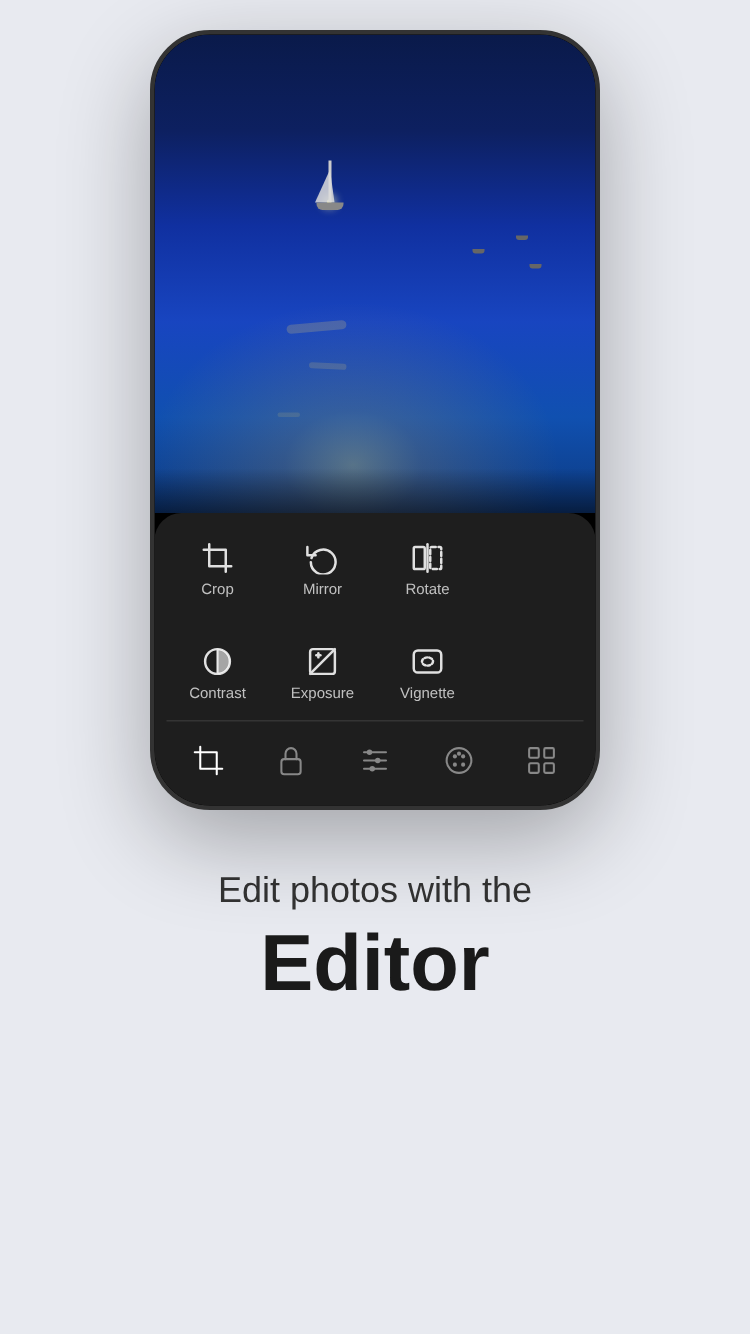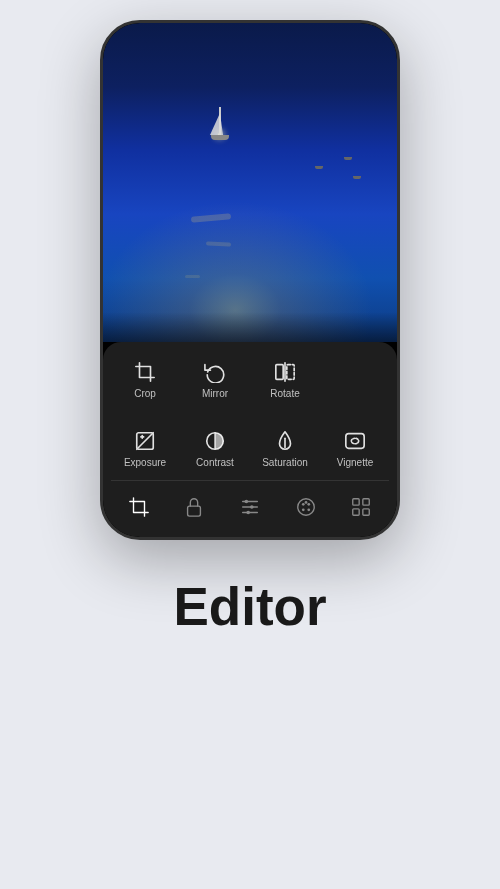--- a/index.html
+++ b/index.html
@@ -315,49 +315,40 @@
             <span class="tool-label">Rotate</span>
           </div>
 
         </div>
 
         <div class="tool-grid">
 
           <div class="tool-item">
             <div class="tool-icon">
               <svg viewBox="0 0 24 24">
+                <circle cx="12" cy="12" r="9"></circle>
+                <path d="M12 3v18" stroke-width="1.5"></path>
+                <path d="M12 3a9 9 0 0 1 0 18" fill="rgba(255,255,255,0.6)" stroke="none"></path>
+              </svg>
+            </div>
+            <span class="tool-label">Contrast</span>
+          </div>
+
+          <div class="tool-item">
+            <div class="tool-icon">
+              <svg viewBox="0 0 24 24">
                 <rect x="3" y="3" width="18" height="18" rx="2"></rect>
                 <line x1="3" y1="21" x2="21" y2="3"></line>
                 <line x1="9" y1="9" x2="9" y2="6"></line>
                 <line x1="7.5" y1="7.5" x2="10.5" y2="7.5"></line>
               </svg>
             </div>
             <span class="tool-label">Exposure</span>
           </div>
 
-          <div class="tool-item">
-            <div class="tool-icon">
-              <svg viewBox="0 0 24 24">
-                <circle cx="12" cy="12" r="9"></circle>
-                <path d="M12 3v18" stroke-width="1.5"></path>
-                <path d="M12 3a9 9 0 0 1 0 18" fill="rgba(255,255,255,0.6)" stroke="none"></path>
-              </svg>
-            </div>
-            <span class="tool-label">Contrast</span>
-          </div>
-
-          <div class="tool-item">
-            <div class="tool-icon">
-              <svg viewBox="0 0 24 24">
-                <path d="M12 2 C12 2, 6 10, 6 15 a6 6 0 0 0 12 0 C18 10 12 2 12 2z"></path>
-                <line x1="12" y1="9" x2="12" y2="19"></line>
-              </svg>
-            </div>
-            <span class="tool-label">Saturation</span>
-          </div>
 
           <div class="tool-item">
             <div class="tool-icon">
               <svg viewBox="0 0 24 24">
                 <rect x="2" y="4" width="20" height="16" rx="3"></rect>
                 <ellipse cx="12" cy="12" rx="4" ry="3" stroke-dasharray="2,1.5"></ellipse>
               </svg>
             </div>
             <span class="tool-label">Vignette</span>
           </div>
@@ -414,14 +405,15 @@
           </div>
 
         </div>
 
       </div>
     </div>
   </div>
 </div>
 
 <div class="bottom-text">
+  <div class="subtitle-text">Edit photos with the</div>
   <div class="main-title">Editor</div>
 </div>
 
 </body></html>

